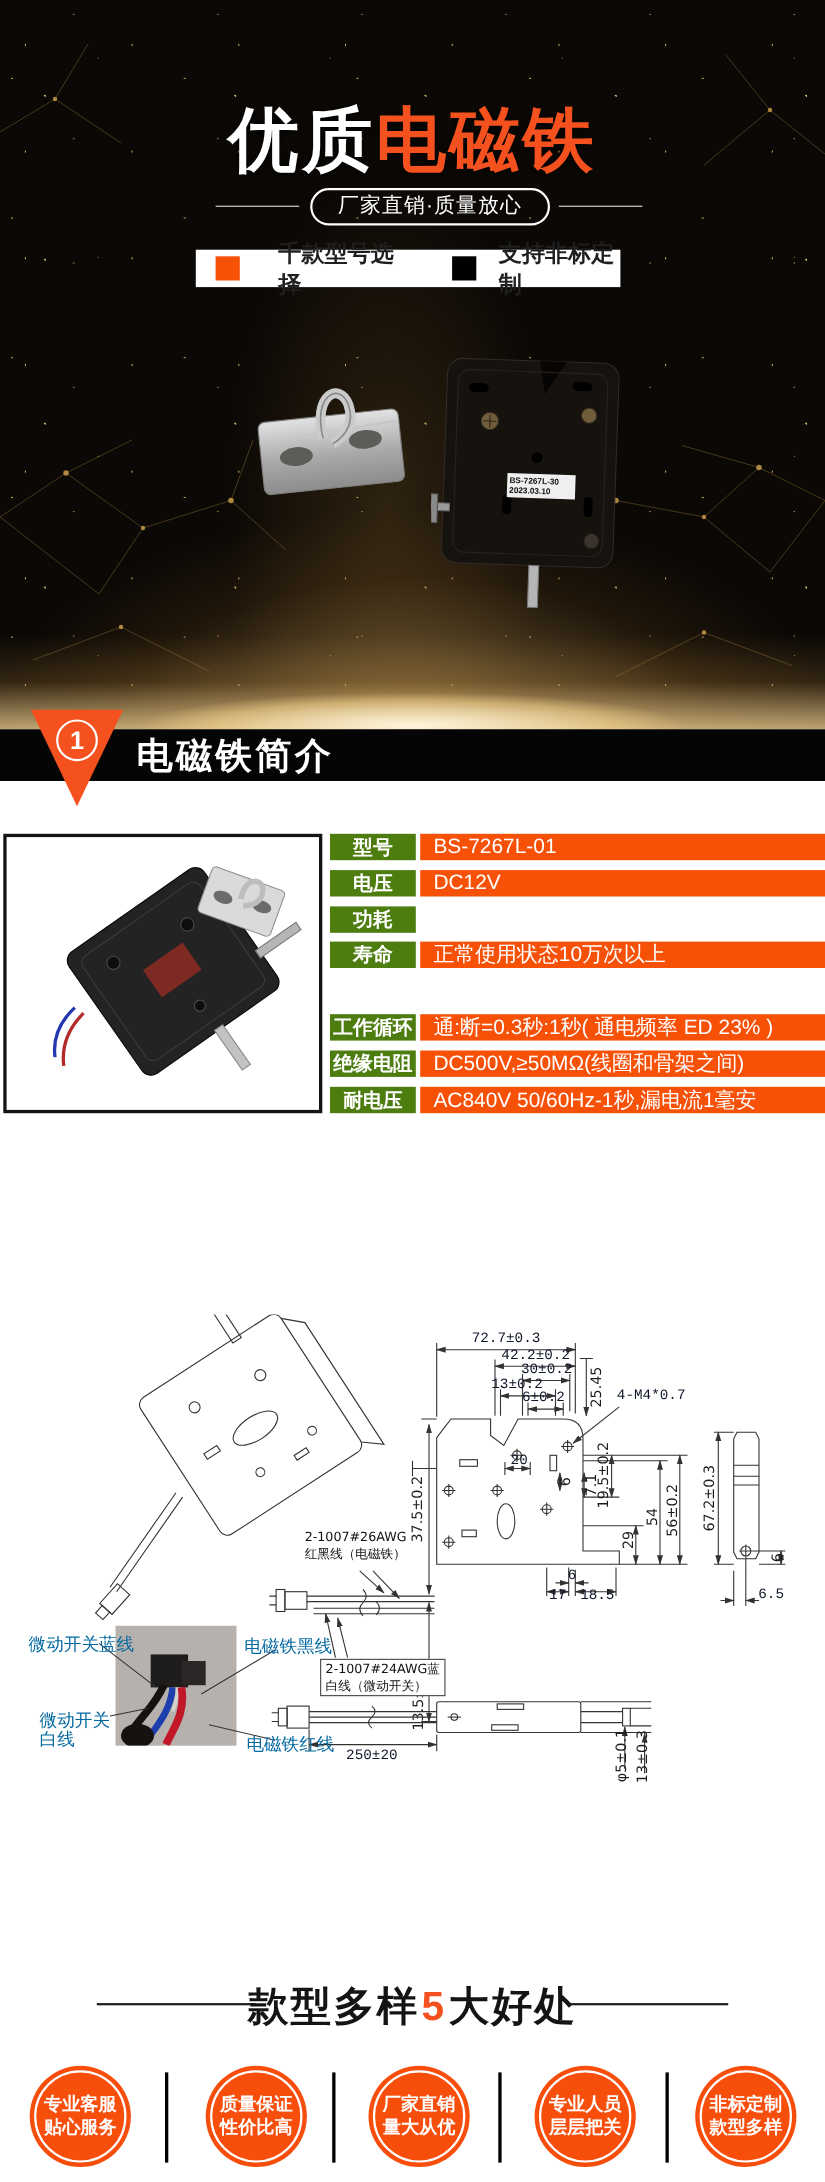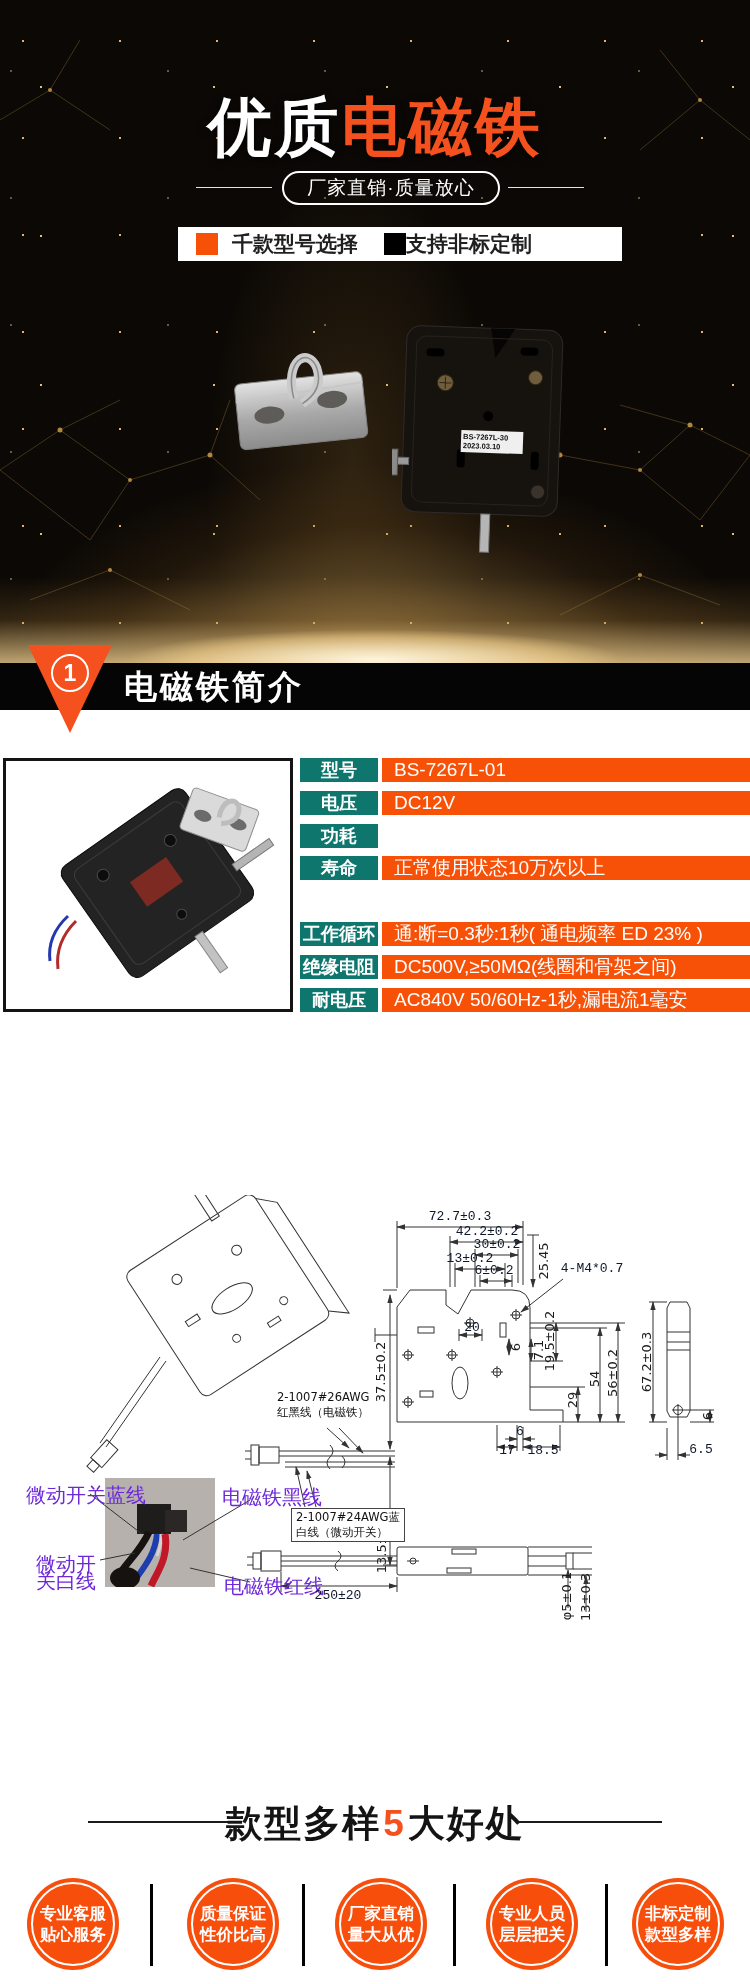--- a/index.html
+++ b/index.html
@@ -21,51 +21,51 @@
   .hero::after{content:"";position:absolute;left:0;bottom:0;width:750px;height:86px;pointer-events:none;
     background:
       radial-gradient(ellipse 330px 40px at 50% 96%, rgba(255,248,225,.95), rgba(255,220,150,.45) 55%, transparent 75%),
       linear-gradient(to top, rgba(250,216,150,.75), rgba(190,140,64,.22) 50%, transparent);}
   .hero-title{position:absolute;left:0;top:84px;width:750px;text-align:center;font-size:64px;font-weight:800;
     letter-spacing:3px;text-shadow:0 2px 8px rgba(0,0,0,.6);}
   .hero-title .w{color:#ffffff;margin-top:28px;} .hero-title .o{color:#f4511e;}
   .pill{position:absolute;left:282px;top:171px;width:214px;height:30px;border:2px solid #fff;border-radius:18px;
     color:#fff;font-size:19px;letter-spacing:1px;text-align:center;line-height:30px;}
   .pill-line{position:absolute;top:187px;height:1px;background:#e9e4da;width:76px;}
-  .badge-bar{position:absolute;left:178px;top:227px;width:444px;height:34px;background:#fff;display:flex;
-    align-items:center;font-size:21px;font-weight:bold;color:#1f1f1f;}
+  .badge-bar{position:absolute;left:178px;top:227px;width:386px;height:34px;background:#fff;display:flex;
+    align-items:center;font-size:21px;font-weight:bold;color:#1f1f1f;gap:21px;}
   .chip{width:22px;height:22px;flex:0 0 auto;}
   .prod-label{position:absolute;left:461px;top:431px;width:58px;background:#efefef;color:#111;
     font-size:7.5px;font-weight:bold;line-height:9px;padding:2px 2px;transform:rotate(2deg);text-align:left;}
 
   
   .banner{position:absolute;left:0;top:663px;width:750px;height:47px;background:#050505;}
   .banner-title{position:absolute;left:124px;top:663px;height:47px;line-height:47px;color:#fff;
     font-size:33px;font-weight:bold;letter-spacing:3px;}
   .tri{position:absolute;left:28px;top:645px;width:84px;height:88px;background:#f4511e;
     -webkit-clip-path:polygon(0 0,100% 0,50% 100%);clip-path:polygon(0 0,100% 0,50% 100%);}
   .tri-num{position:absolute;left:51px;top:654px;width:34px;height:34px;border:2px solid #fff;border-radius:50%;
     color:#fff;font-size:23px;font-weight:bold;text-align:center;line-height:34px;}
 
   
   .photo-box{position:absolute;left:3px;top:758px;width:284px;height:248px;background:#fff;border:3px solid #141414;overflow:hidden;}
   .srow{position:absolute;left:300px;width:450px;height:24px;display:flex;}
-  .slabel{width:78px;background:#0f766e;color:#fff;display:flex;align-items:center;justify-content:center;
+  .slabel{width:78px;background:#4d7c0f;color:#fff;display:flex;align-items:center;justify-content:center;
     font-size:18px;font-weight:bold;flex:0 0 auto;}
   .sval{margin-left:4px;width:356px;background:#f75108;color:#fff;font-size:19px;display:flex;
     align-items:center;padding-left:12px;white-space:nowrap;}
 
   
   .dim{position:absolute;font-family:Liberation Mono, monospace;font-size:13px;color:#0f172a;
     white-space:nowrap;transform:translate(-50%,0);}
   .dimv{position:absolute;font-family:"DejaVu Sans",sans-serif;font-size:13px;color:#1d1d1d;white-space:nowrap;
     transform:translate(-50%,-50%) rotate(-90deg);}
   .note{position:absolute;font-family:"DejaVu Sans",sans-serif;font-size:11.5px;color:#111;line-height:15px;white-space:nowrap;}
   .note.boxed{border:1px solid #444;padding:1px 4px;background:#fff;}
-  .wlabel{position:absolute;font-size:20px;color:#6d28d9;line-height:17px;}
+  .wlabel{position:absolute;font-size:16px;color:#0369a1;line-height:17px;}
 
   
   .b-title{position:absolute;left:0;top:1799px;width:750px;text-align:center;font-size:37px;font-weight:bold;
     color:#141414;letter-spacing:2px;}
   .b-title .n{color:#f4511e;padding:0 2px;}
   .b-line{position:absolute;top:1821px;height:2px;background:#1a1a1a;width:145px;}
   .badge-circle{position:absolute;top:1878px;width:92px;height:92px;border-radius:50%;background:#f74e0c;
     display:flex;flex-direction:column;align-items:center;justify-content:center;color:#fff;
     font-size:16.5px;font-weight:bold;line-height:21px;text-align:center;}
   .badge-circle::before{content:"";position:absolute;inset:4px;border:2px solid #fff;border-radius:50%;}

